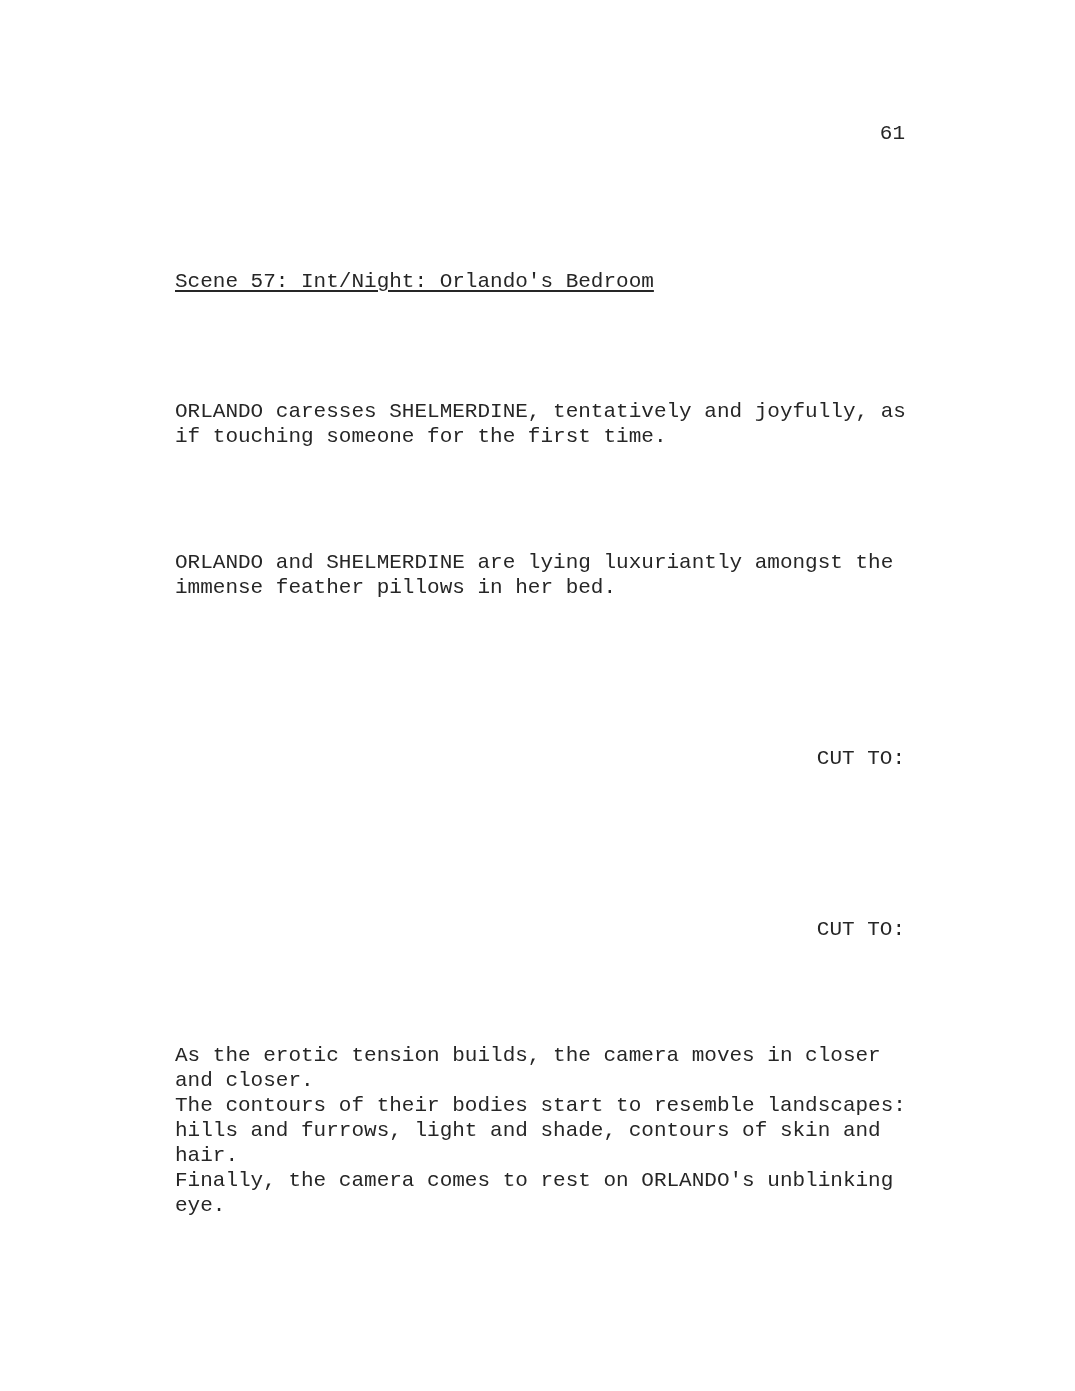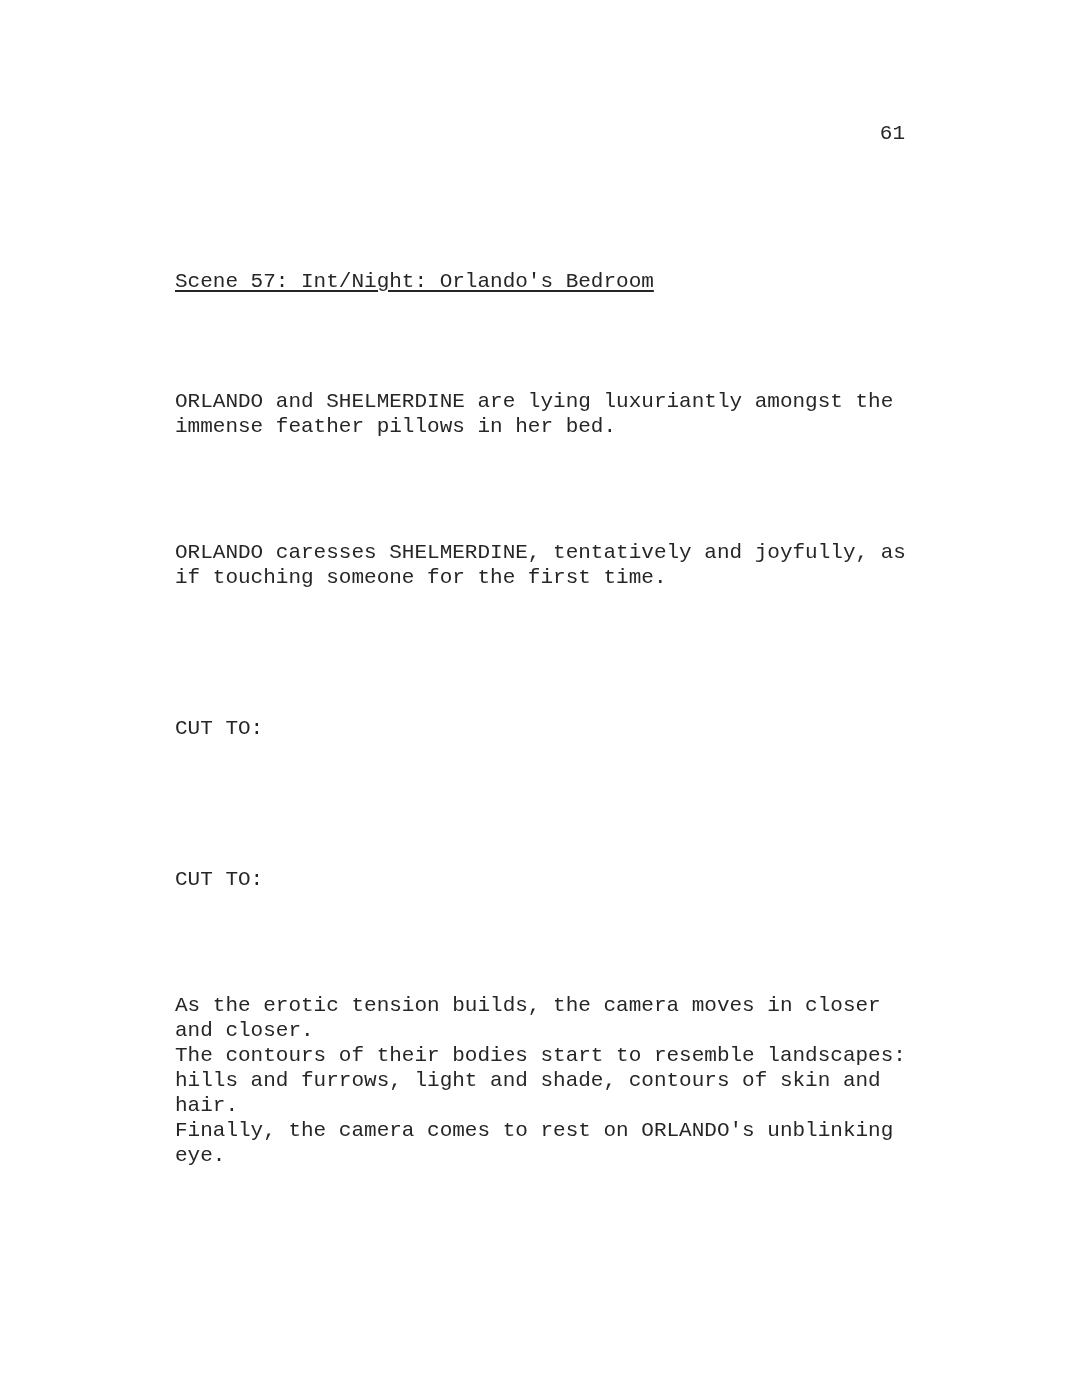--- a/index.html
+++ b/index.html
@@ -29,45 +29,47 @@
     color: #262626;
     white-space: pre;
   }
   .pagenum {
     text-align: right;
     margin-bottom: 48px;
   }
   .heading {
     text-decoration: underline;
     text-underline-offset: 3px;
-    margin-bottom: 20px;
+    margin-bottom: 30px;
   }
   .action {
     margin-bottom: 26px;
   }
   .action.mb50 { margin-bottom: 50px; }
   .transition {
+    text-align: right;
     margin-bottom: 26px;
+    margin-top: 20px;
   }
 </style>
 </head>
 <body>
 
 <div class="page">
   <div class="content">
 
     <div class="pagenum">61</div>
 
     <div class="heading">Scene 57: Int/Night: Orlando's Bedroom</div>
 
+    <div class="action">ORLANDO caresses SHELMERDINE, tentatively and joyfully, as
+if touching someone for the first time.</div>
+
     <div class="action">ORLANDO and SHELMERDINE are lying luxuriantly amongst the
 immense feather pillows in her bed.</div>
-
-    <div class="action">ORLANDO caresses SHELMERDINE, tentatively and joyfully, as
-if touching someone for the first time.</div>
 
 
     <div class="transition">CUT TO:</div>
 
 
     <div class="transition">CUT TO:</div>
 
     <div class="action mb50">As the erotic tension builds, the camera moves in closer
 and closer.
 The contours of their bodies start to resemble landscapes:

